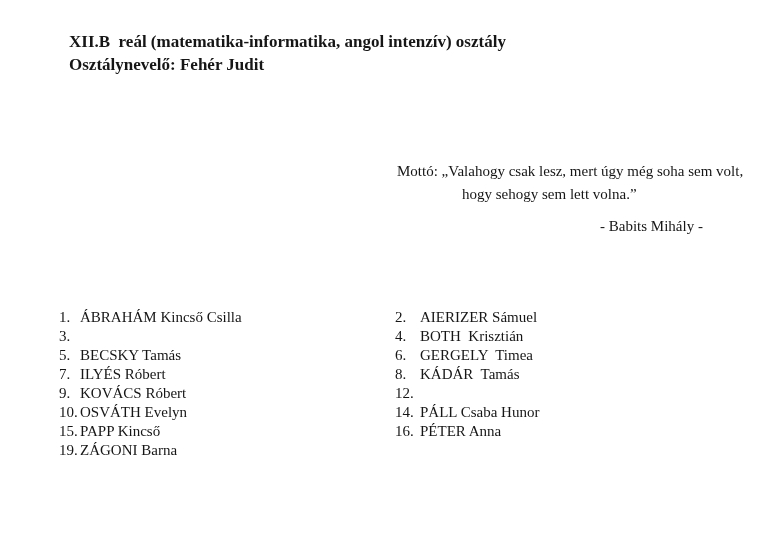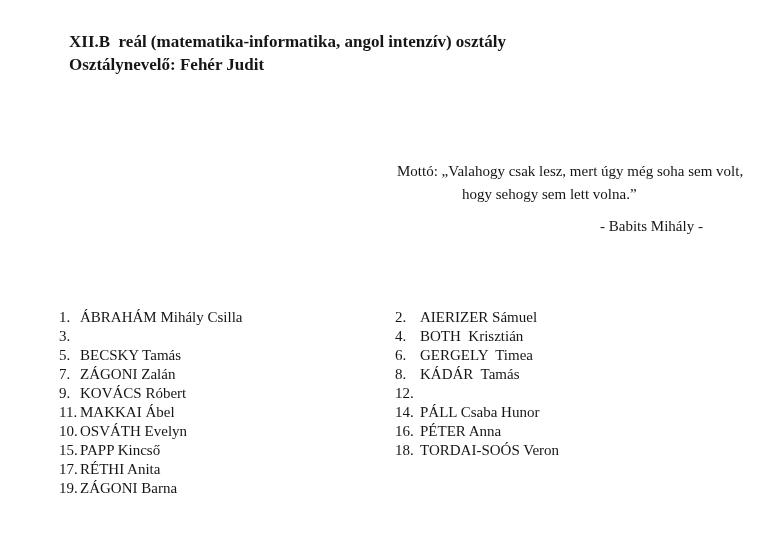--- a/index.html
+++ b/index.html
@@ -77,52 +77,44 @@
   <div class="motto-block">
     <div class="pre">Mottó: „Valahogy csak lesz, mert úgy még soha sem volt,</div>
     <div class="pre motto-line2">hogy sehogy sem lett volna.”</div>
   </div>
 
   <div class="motto-author pre">- Babits Mihály -</div>
 
   <div class="student-col left" id="col-left">
       <div class="student-row">
         <span class="num pre">1.</span>
-        <span class="name pre">ÁBRAHÁM Mihály Csilla</span>
+        <span class="name pre">ÁBRAHÁM Kincső Csilla</span>
       </div>
       <div class="student-row">
         <span class="num pre">3.</span>
       </div>
       <div class="student-row">
         <span class="num pre">5.</span>
         <span class="name pre">BECSKY Tamás</span>
       </div>
       <div class="student-row">
         <span class="num pre">7.</span>
-        <span class="name pre">ZÁGONI Zalán</span>
+        <span class="name pre">ILYÉS Róbert</span>
       </div>
       <div class="student-row">
         <span class="num pre">9.</span>
         <span class="name pre">KOVÁCS Róbert</span>
-      </div>
-      <div class="student-row">
-        <span class="num pre">11.</span>
-        <span class="name pre">MAKKAI Ábel</span>
       </div>
       <div class="student-row">
         <span class="num pre">10.</span>
         <span class="name pre">OSVÁTH Evelyn</span>
       </div>
       <div class="student-row">
         <span class="num pre">15.</span>
         <span class="name pre">PAPP Kincső</span>
-      </div>
-      <div class="student-row">
-        <span class="num pre">17.</span>
-        <span class="name pre">RÉTHI Anita</span>
       </div>
       <div class="student-row">
         <span class="num pre">19.</span>
         <span class="name pre">ZÁGONI Barna</span>
       </div>
     </div>
   <div class="student-col right" id="col-right">
       <div class="student-row">
         <span class="num pre">2.</span>
         <span class="name pre">AIERIZER Sámuel</span>
@@ -143,19 +135,15 @@
         <span class="num pre">12.</span>
       </div>
       <div class="student-row">
         <span class="num pre">14.</span>
         <span class="name pre">PÁLL Csaba Hunor</span>
       </div>
       <div class="student-row">
         <span class="num pre">16.</span>
         <span class="name pre">PÉTER Anna</span>
       </div>
-      <div class="student-row">
-        <span class="num pre">18.</span>
-        <span class="name pre">TORDAI-SOÓS Veron</span>
-      </div>
     </div>
 
 </div>
 
 </body></html>

